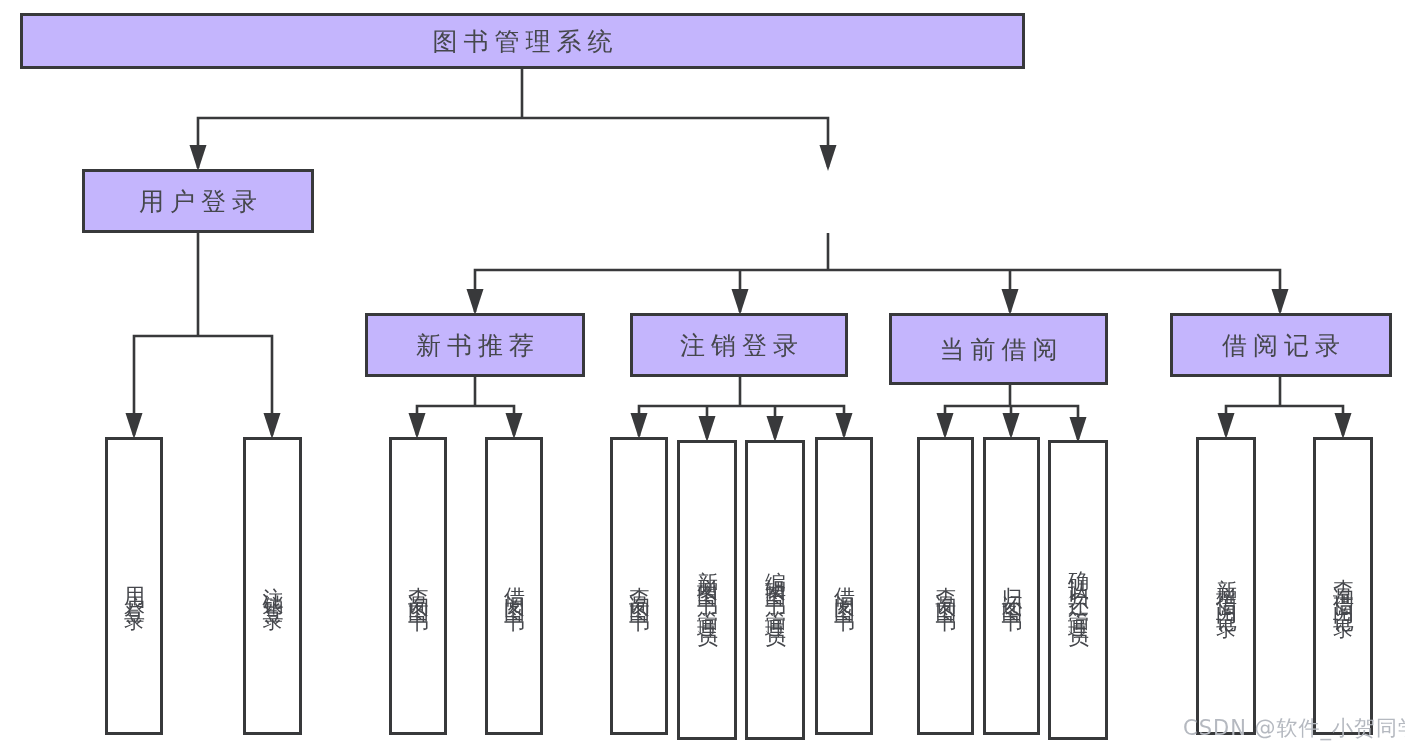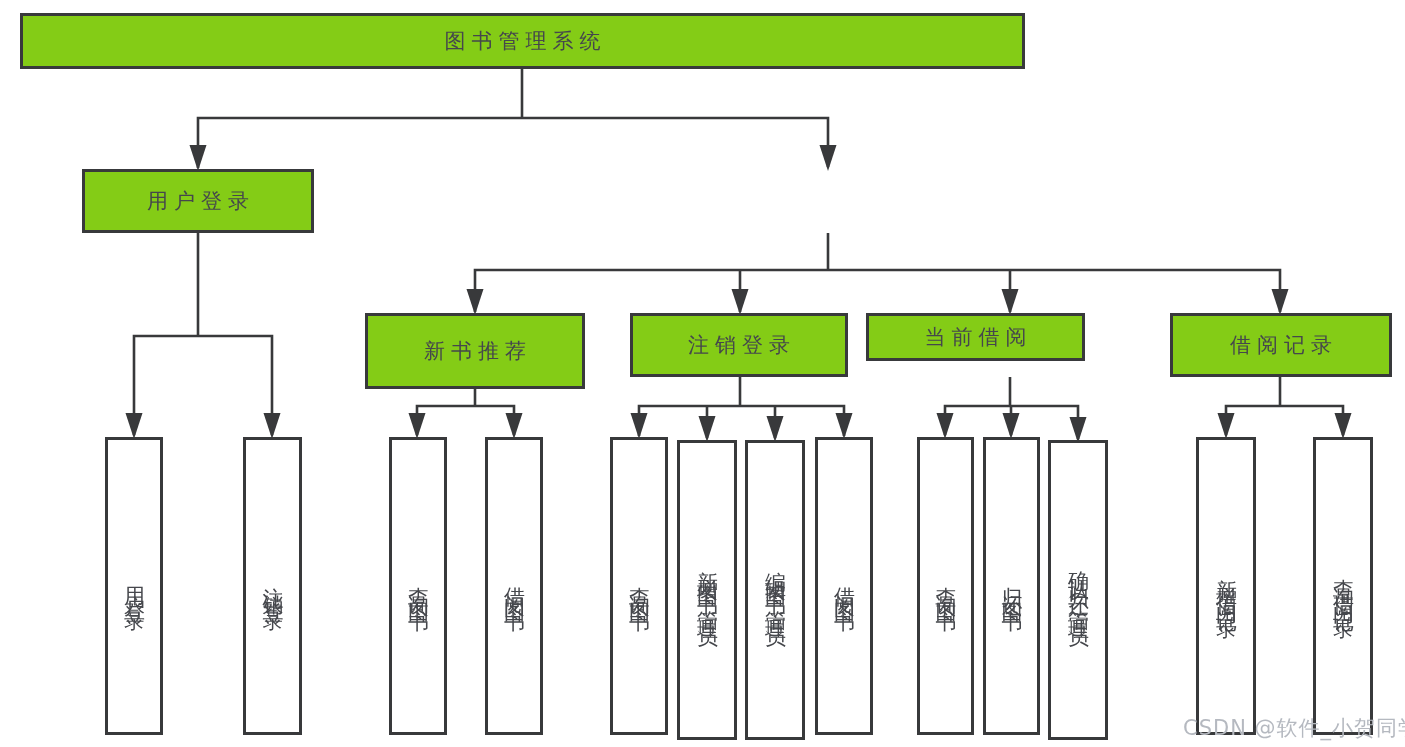--- a/index.html
+++ b/index.html
@@ -14,25 +14,25 @@
   .connectors {
     position: absolute;
     left: 0; top: 0;
     width: 1405px; height: 747px;
     z-index: 1;
   }
   .hbox {
     position: absolute;
     box-sizing: border-box;
     border: 3px solid #38393b;
-    background: #84cc16;
+    background: #c4b5fd;
     display: flex;
     align-items: center;
     justify-content: center;
-    font-size: 21px;
+    font-size: 25px;
     letter-spacing: 6px;
     text-indent: 6px; 
     color: #45474c;
     z-index: 2;
     white-space: nowrap;
   }
   .vbox {
     position: absolute;
     box-sizing: border-box;
     border: 3px solid #38393b;
@@ -106,23 +106,23 @@
       <polygon points="1069.5,417 1086.5,417 1078,443"></polygon>
       <polygon points="1217.5,413 1234.5,413 1226,439"></polygon>
       <polygon points="1334.5,413 1351.5,413 1343,439"></polygon>
     </g>
   </svg>
 
   <div class="hbox" style="left:20px;top:13px;width:1005px;height:56px">图书管理系统</div>
 
   <div class="hbox" style="left:82px;top:169px;width:232px;height:64px">用户登录</div>
 
-  <div class="hbox" style="left:365px;top:313px;width:220px;height:76px">新书推荐</div>
+  <div class="hbox" style="left:365px;top:313px;width:220px;height:64px">新书推荐</div>
   <div class="hbox" style="left:630px;top:313px;width:218px;height:64px">注销登录</div>
-  <div class="hbox" style="left:866px;top:313px;width:219px;height:48px">当前借阅</div>
+  <div class="hbox" style="left:889px;top:313px;width:219px;height:72px">当前借阅</div>
   <div class="hbox" style="left:1170px;top:313px;width:222px;height:64px">借阅记录</div>
 
   <div class="vbox" style="left:105px;top:437px;width:58px;height:298px">用户登录</div>
   <div class="vbox" style="left:243px;top:437px;width:59px;height:298px">注销登录</div>
 
   <div class="vbox" style="left:389px;top:437px;width:58px;height:298px">查询图书</div>
   <div class="vbox" style="left:485px;top:437px;width:58px;height:298px">借阅图书</div>
 
   <div class="vbox" style="left:610px;top:437px;width:58px;height:298px">查询图书</div>
   <div class="vbox" style="left:677px;top:440px;width:60px;height:300px">新增图书（管理员）</div>

